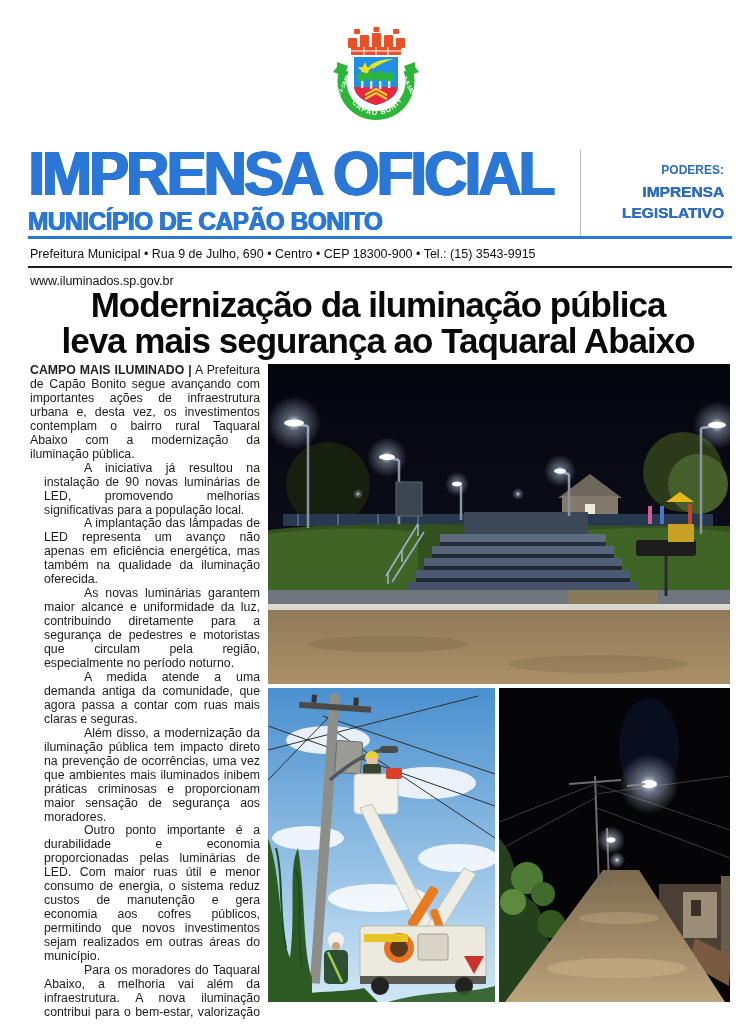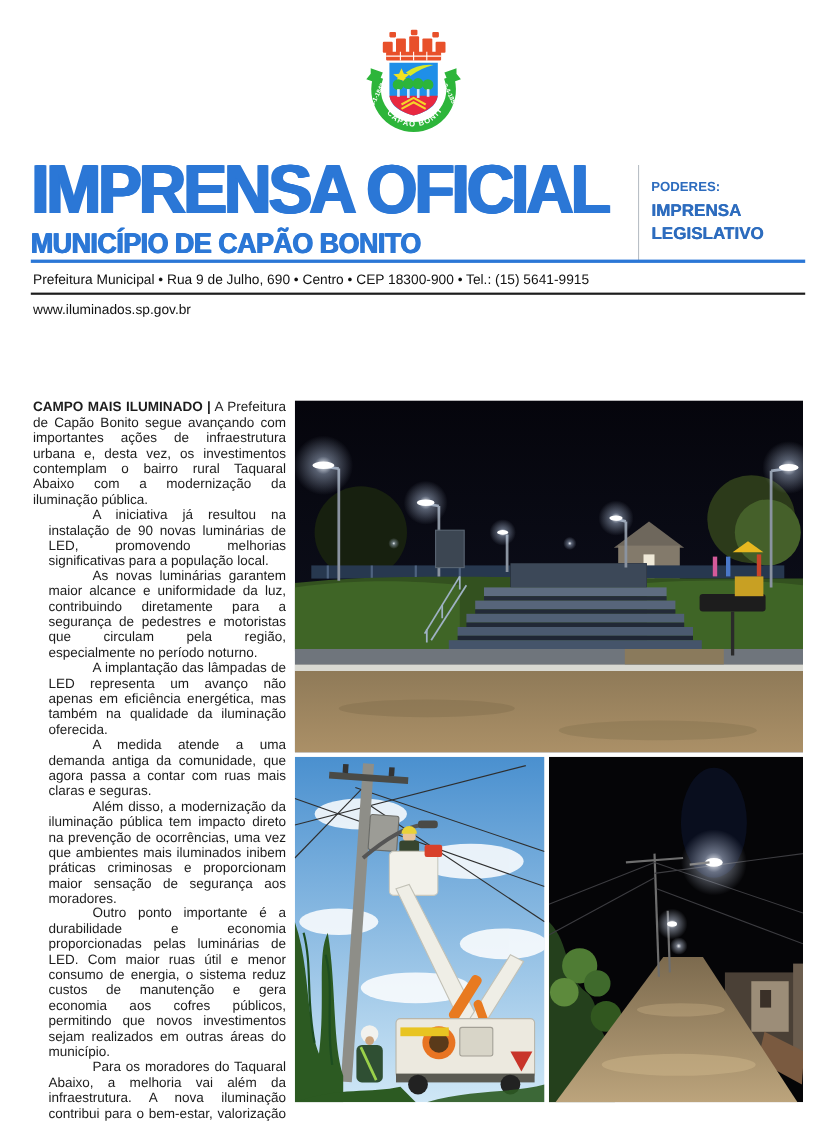--- a/index.html
+++ b/index.html
@@ -14,21 +14,21 @@
     font-weight:bold;font-size:63px;line-height:58px;letter-spacing:-3px;
     transform:scaleX(.95);transform-origin:left top;white-space:nowrap;
     text-shadow:.8px 0 0 currentColor,-.8px 0 0 currentColor,1.6px 0 0 currentColor;
   }
   .masthead-subtitle{
     position:absolute;left:28px;top:206px;color:#2b77d6;font-weight:bold;
     font-size:26px;letter-spacing:-.5px;transform:scaleX(.94);transform-origin:left top;
     white-space:nowrap;text-shadow:.6px 0 0 currentColor,-.6px 0 0 currentColor;
   }
   .vdivider{position:absolute;left:580px;top:150px;width:1px;height:87px;background:#b9bfc6;}
-  .powers{position:absolute;left:592px;top:163px;width:132px;text-align:left;color:#2d6cbe;font-weight:bold;}
+  .powers{position:absolute;left:592px;top:163px;width:132px;text-align:right;color:#2d6cbe;font-weight:bold;}
   .powers .plabel{font-size:12px;margin-bottom:4px;}
   .powers .pitem{font-size:15.5px;line-height:21px;text-shadow:.4px 0 0 currentColor;}
   .rule-blue{position:absolute;left:28px;right:20px;top:236px;height:3px;background:#2b77d6;}
   .address{position:absolute;left:30px;top:247px;font-size:12.5px;color:#111;}
   .rule-black{position:absolute;left:28px;right:20px;top:266px;height:2px;background:#1c1c1c;}
   .infoline{position:absolute;left:30px;right:22px;top:274px;display:flex;justify-content:space-between;font-size:12.5px;color:#111;}
   
   .headline{
     position:absolute;left:18px;right:14px;top:287px;margin:0;text-align:center;
     font-size:35px;line-height:36px;font-weight:bold;color:#0a0a0a;letter-spacing:-1px;
@@ -112,34 +112,36 @@
   <div class="masthead-subtitle">MUNICÍPIO DE CAPÃO BONITO</div>
 
   <div class="vdivider"></div>
   <div class="powers">
     <div class="plabel">PODERES:</div>
     <div class="pitem">IMPRENSA</div>
     <div class="pitem">LEGISLATIVO</div>
   </div>
 
   <div class="rule-blue"></div>
-  <div class="address">Prefeitura Municipal • Rua 9 de Julho, 690 • Centro • CEP 18300-900 • Tel.: (15) 5641-9915</div>
+  <div class="address">Prefeitura Municipal • Rua 9 de Julho, 690 • Centro • CEP 18300-900 • Tel.: (15) 3543-9915</div>
   <div class="rule-black"></div>
   <div class="infoline">
     <span>www.iluminados.sp.gov.br</span>
   </div>
 
+  <h1 class="headline">Modernização da iluminação pública
+leva mais segurança ao Taquaral Abaixo</h1>
 
   <div class="main">
 
     <div class="article">
       <p><strong class="lead">CAMPO MAIS ILUMINADO |</strong> <span>A Prefeitura de Capão Bonito segue avançando com importantes ações de infraestrutura urbana e, desta vez, os investimentos contemplam o bairro rural Taquaral Abaixo com a modernização da iluminação pública.</span></p>
       <p class="ind">A iniciativa já resultou na instalação de 90 novas luminárias de LED, promovendo melhorias significativas para a população local.</p>
+      <p class="ind">A implantação das lâmpadas de LED representa um avanço não apenas em eficiência energética, mas também na qualidade da iluminação oferecida.</p>
       <p class="ind">As novas luminárias garantem maior alcance e uniformidade da luz, contribuindo diretamente para a segurança de pedestres e motoristas que circulam pela região, especialmente no período noturno.</p>
-      <p class="ind">A implantação das lâmpadas de LED representa um avanço não apenas em eficiência energética, mas também na qualidade da iluminação oferecida.</p>
       <p class="ind">A medida atende a uma demanda antiga da comunidade, que agora passa a contar com ruas mais claras e seguras.</p>
       <p class="ind">Além disso, a modernização da iluminação pública tem impacto direto na prevenção de ocorrências, uma vez que ambientes mais iluminados inibem práticas criminosas e proporcionam maior sensação de segurança aos moradores.</p>
       <p class="ind">Outro ponto importante é a durabilidade e economia proporcionadas pelas luminárias de LED. Com maior ruas útil e menor consumo de energia, o sistema reduz custos de manutenção e gera economia aos cofres públicos, permitindo que novos investimentos sejam realizados em outras áreas do município.</p>
       <p class="ind">Para os moradores do Taquaral Abaixo, a melhoria vai além da infraestrutura. A nova iluminação contribui para o bem-estar, valorização dos espaços públicos e incentivo à convivência social, permitindo que famílias possam usufruir com mais tranquilidade das ruas e áreas comuns do bairro.</p>
 
     </div>
 
     <div class="photocol">
 
       <svg class="photo" width="462" height="320" viewBox="0 0 462 320">

